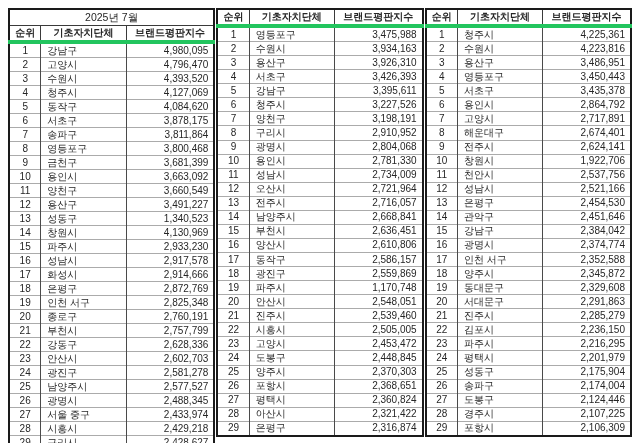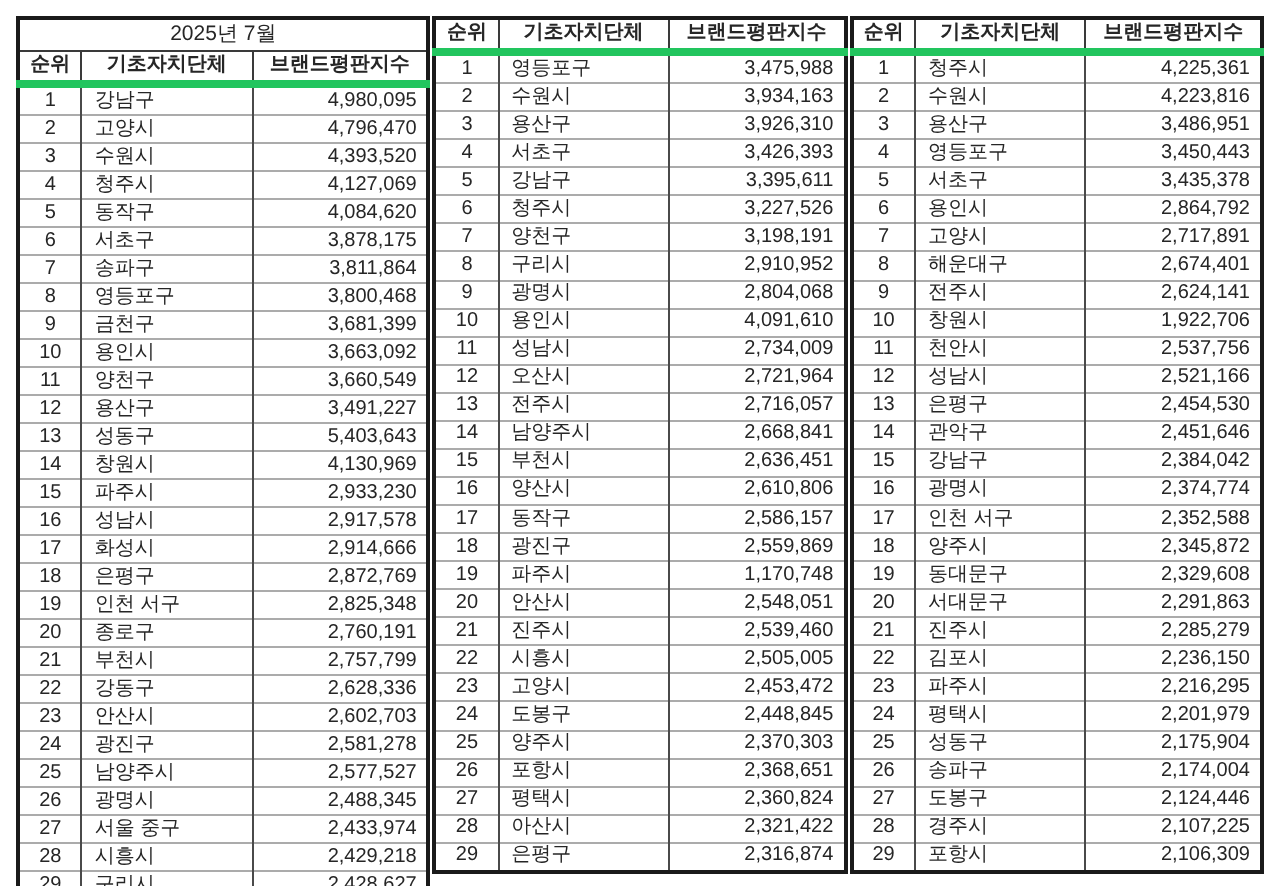--- a/index.html
+++ b/index.html
@@ -152,21 +152,21 @@
             <td class="td-index">3,660,549</td>
           </tr>
           <tr>
             <td class="td-rank">12</td>
             <td class="td-gov">용산구</td>
             <td class="td-index">3,491,227</td>
           </tr>
           <tr>
             <td class="td-rank">13</td>
             <td class="td-gov">성동구</td>
-            <td class="td-index">5,403,643</td>
+            <td class="td-index">1,340,523</td>
           </tr>
           <tr>
             <td class="td-rank">14</td>
             <td class="td-gov">창원시</td>
             <td class="td-index">4,130,969</td>
           </tr>
           <tr>
             <td class="td-rank">15</td>
             <td class="td-gov">파주시</td>
             <td class="td-index">2,933,230</td>
@@ -299,21 +299,21 @@
             <td class="td-index">2,910,952</td>
           </tr>
           <tr>
             <td class="td-rank">9</td>
             <td class="td-gov">광명시</td>
             <td class="td-index">2,804,068</td>
           </tr>
           <tr>
             <td class="td-rank">10</td>
             <td class="td-gov">용인시</td>
-            <td class="td-index">4,091,610</td>
+            <td class="td-index">2,781,330</td>
           </tr>
           <tr>
             <td class="td-rank">11</td>
             <td class="td-gov">성남시</td>
             <td class="td-index">2,734,009</td>
           </tr>
           <tr>
             <td class="td-rank">12</td>
             <td class="td-gov">오산시</td>
             <td class="td-index">2,721,964</td>

